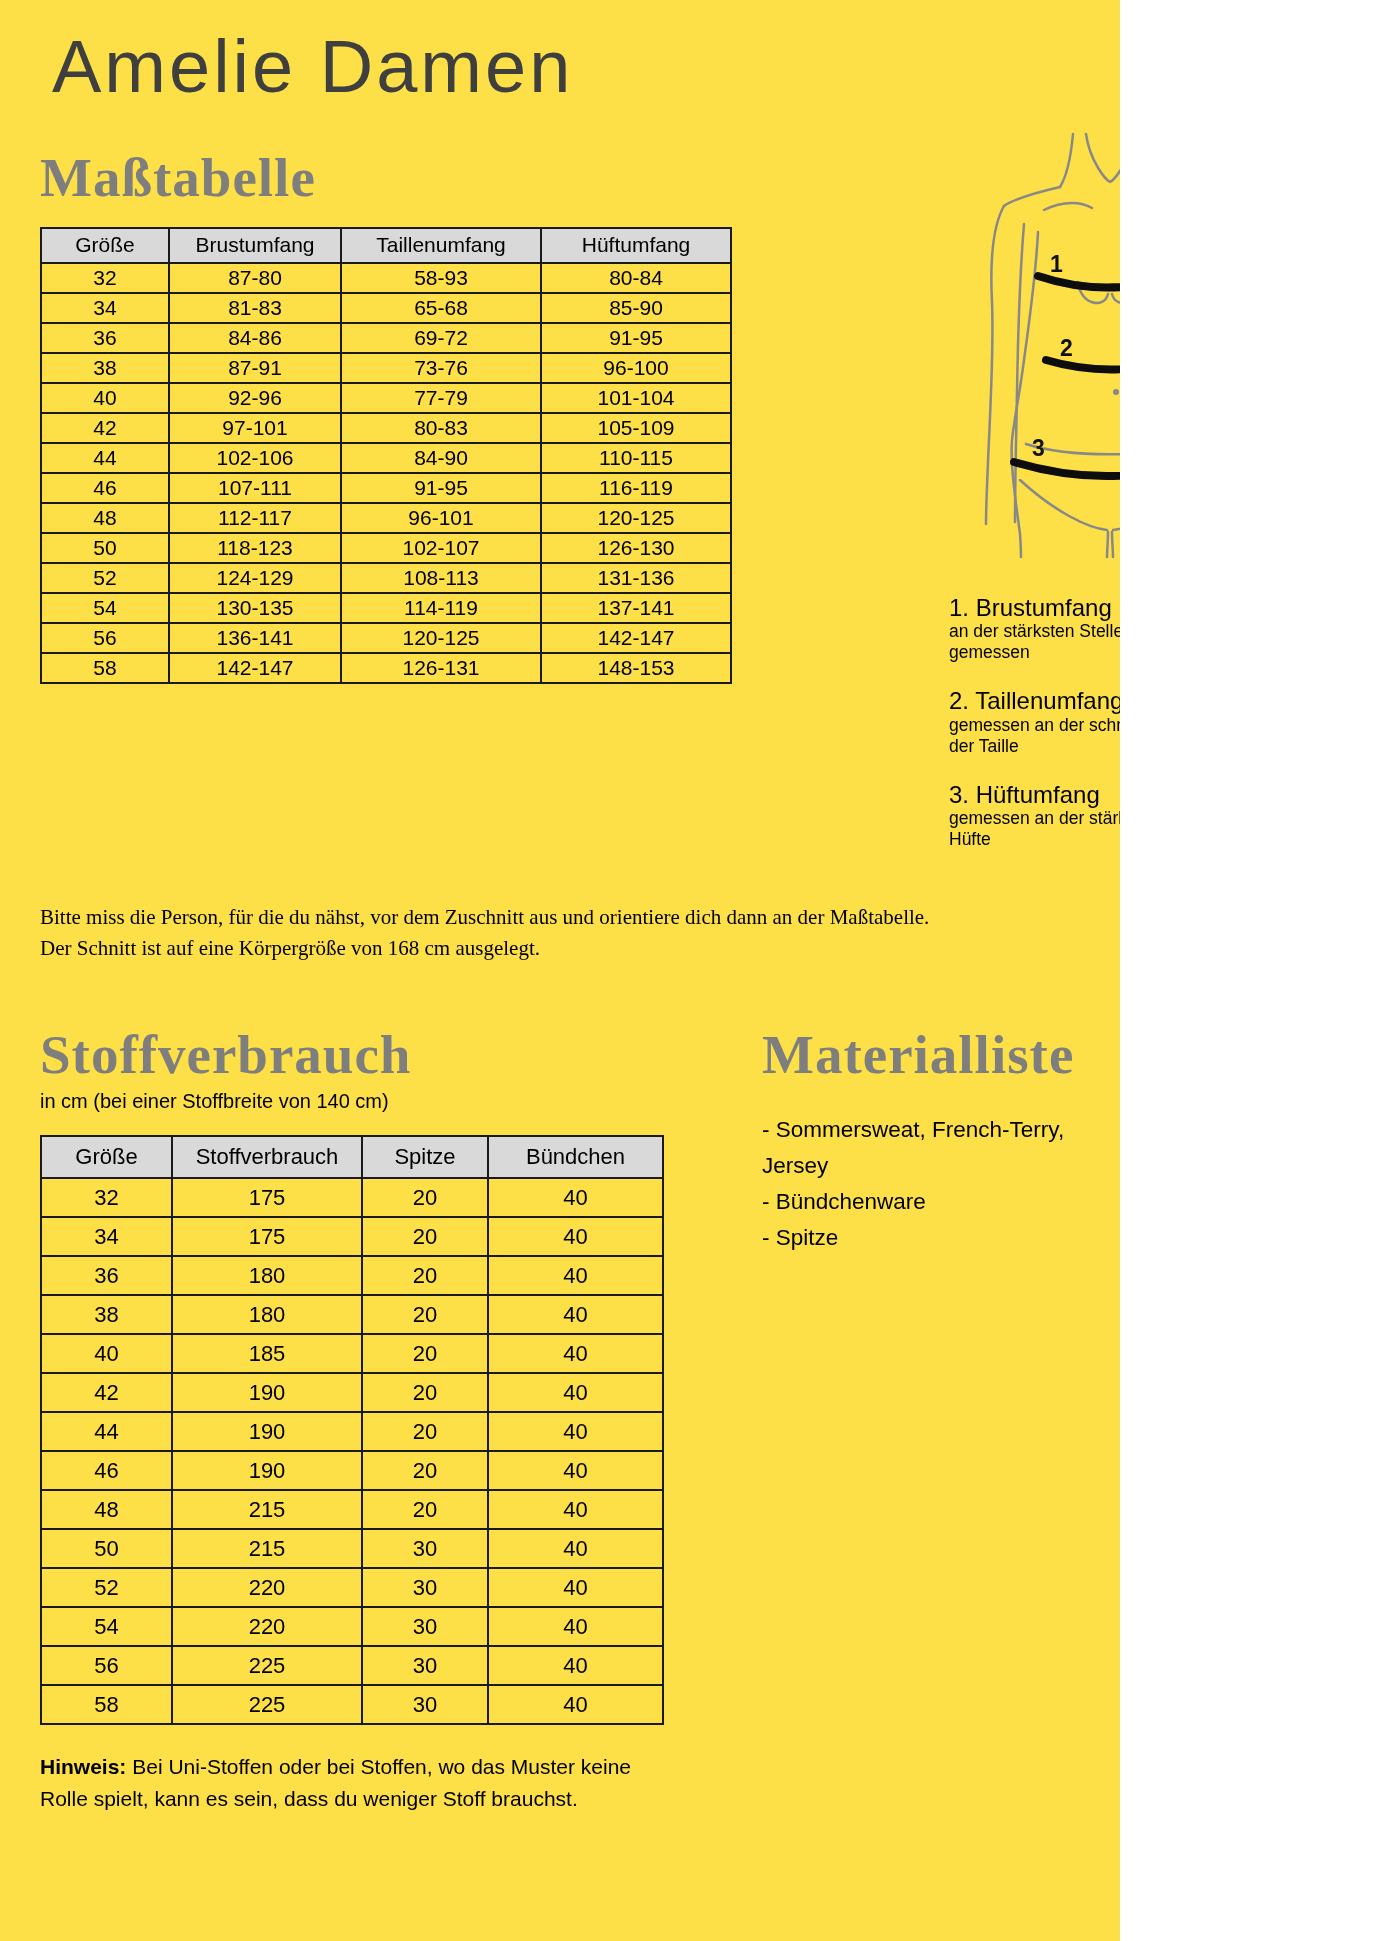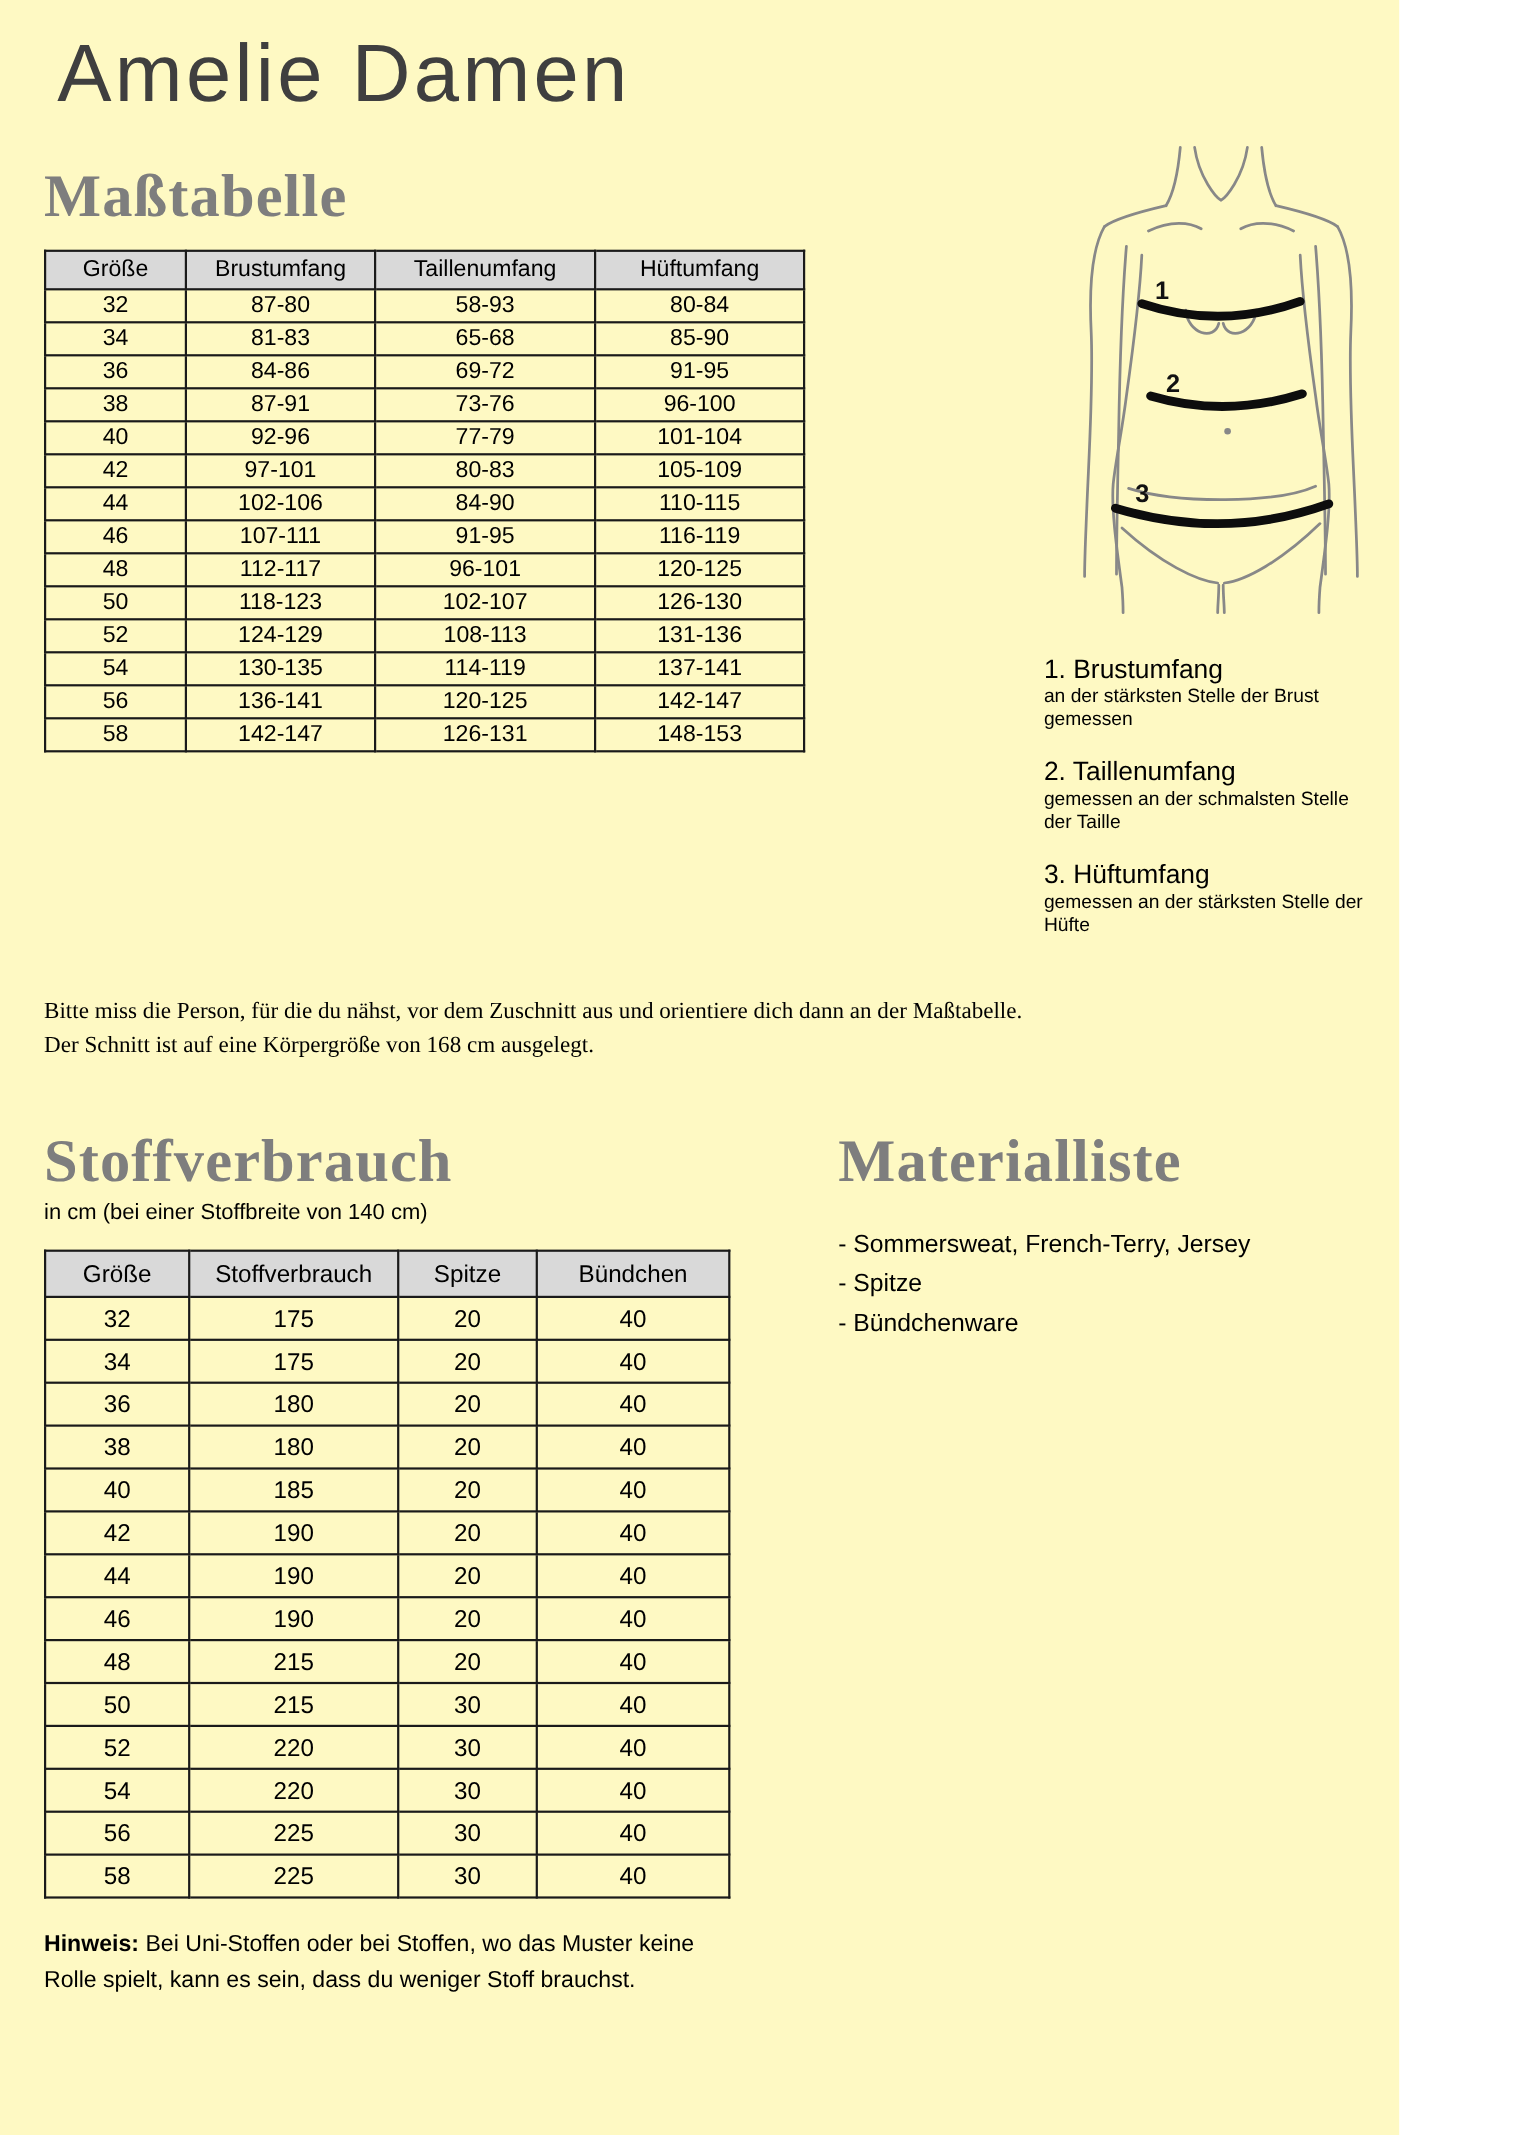--- a/index.html
+++ b/index.html
@@ -1,18 +1,18 @@
 <!DOCTYPE html>
 <html><head>
 <meta charset="utf-8">
 <style>
   * { box-sizing: border-box; }
   html,body { margin:0; padding:0; background:#ffffff; }
   body { font-family:"Liberation Sans", sans-serif; color:#000; }
-  .page { width:1272px; height:1941px; background:#fef9c3; padding:18px 40px 12px 40px; overflow:hidden; position:relative; }
+  .page { width:1120px; height:1941px; background:#fde047; padding:18px 40px 12px 40px; overflow:hidden; position:relative; }
 
   .brand-title{
     font-family:"Liberation Sans", sans-serif;
     font-weight:100; font-size:74px; color:#3f3f3f;
     letter-spacing:3px; margin:10px 0 0 12px; line-height:1.05;
   }
 
   .serif-heading{
     font-family:"Liberation Serif", serif; font-weight:700;
     color:#7e7e7e; font-size:55px; letter-spacing:1px; line-height:1.0;
@@ -353,19 +353,19 @@
 
       <p class="hint">
         <b>Hinweis:</b><span> Bei Uni-Stoffen oder bei Stoffen, wo das Muster keine Rolle spielt, kann es sein, dass du weniger Stoff brauchst.</span>
       </p>
     </div>
 
     <div class="row2-right">
       <h2 class="serif-heading">Materialliste</h2>
       <div class="material-items">
           <div class="material-item">- Sommersweat, French-Terry, Jersey</div>
+          <div class="material-item">- Bündchenware</div>
           <div class="material-item">- Spitze</div>
-          <div class="material-item">- Bündchenware</div>
         </div>
     </div>
   </div>
 
 </div>
 
 </body></html>

